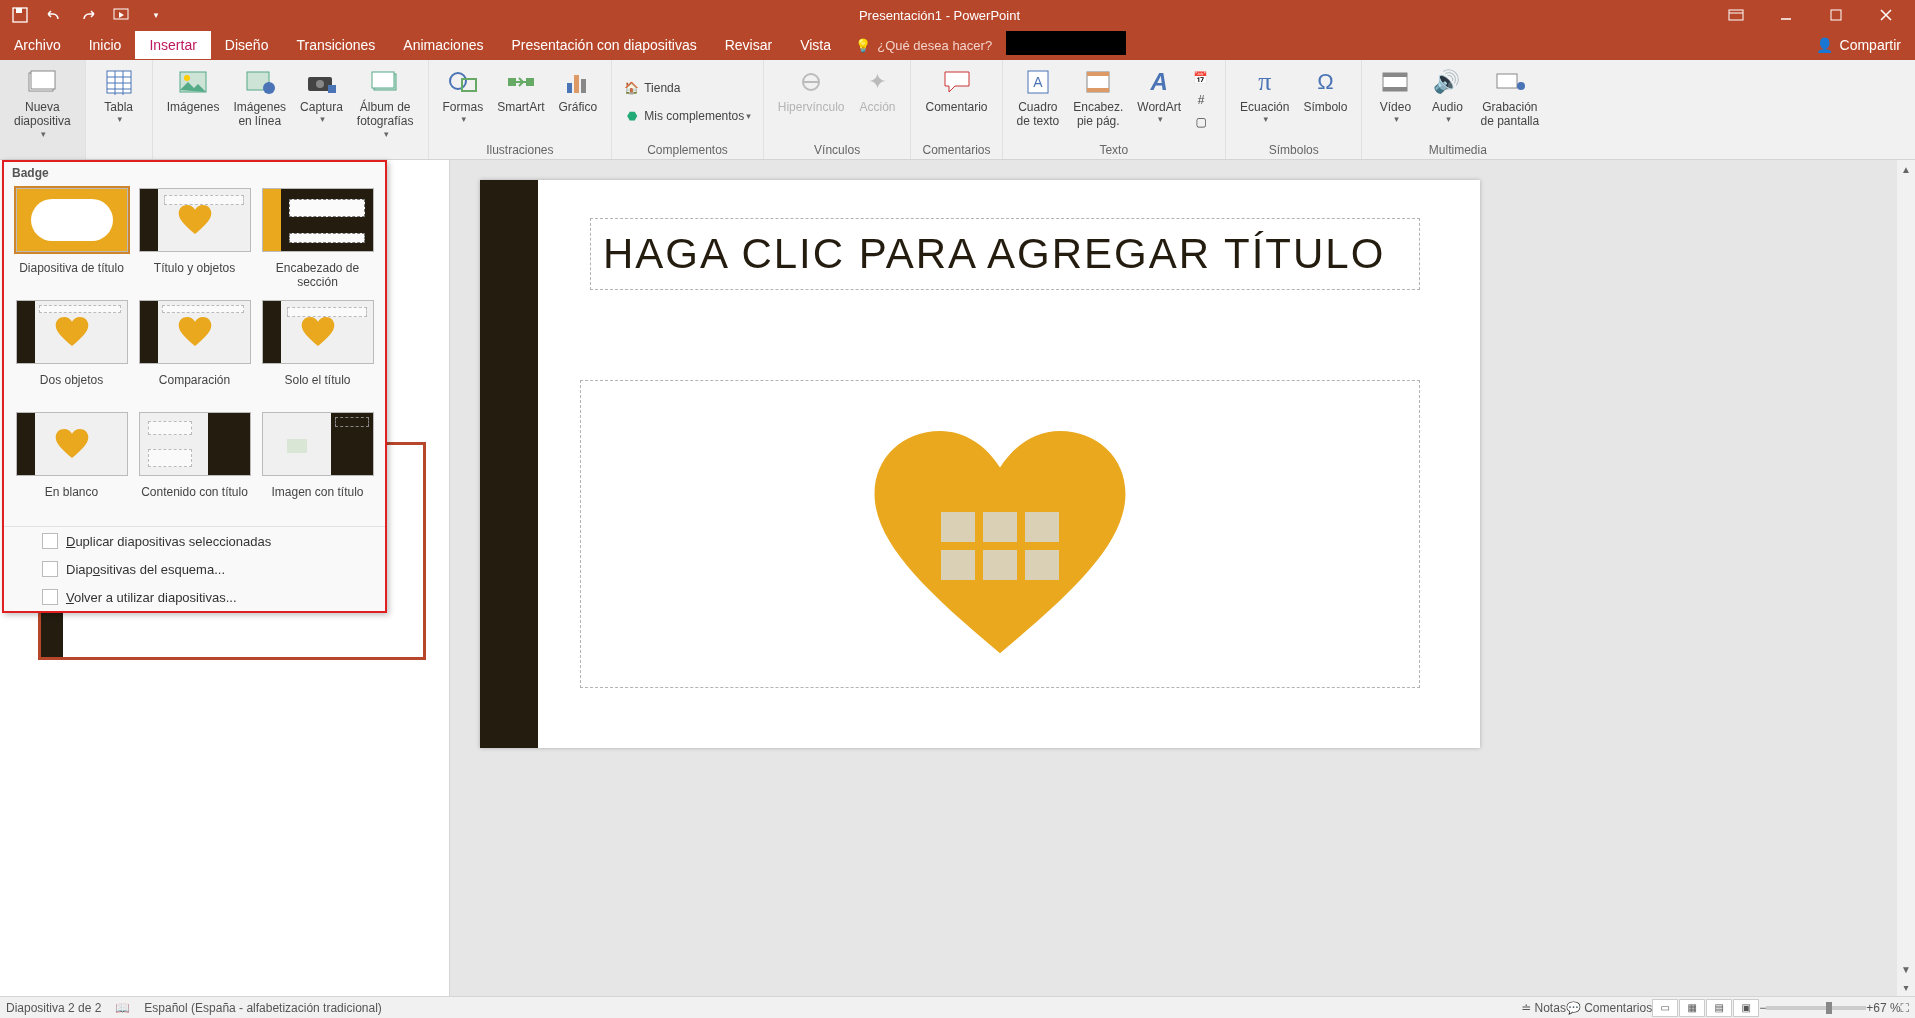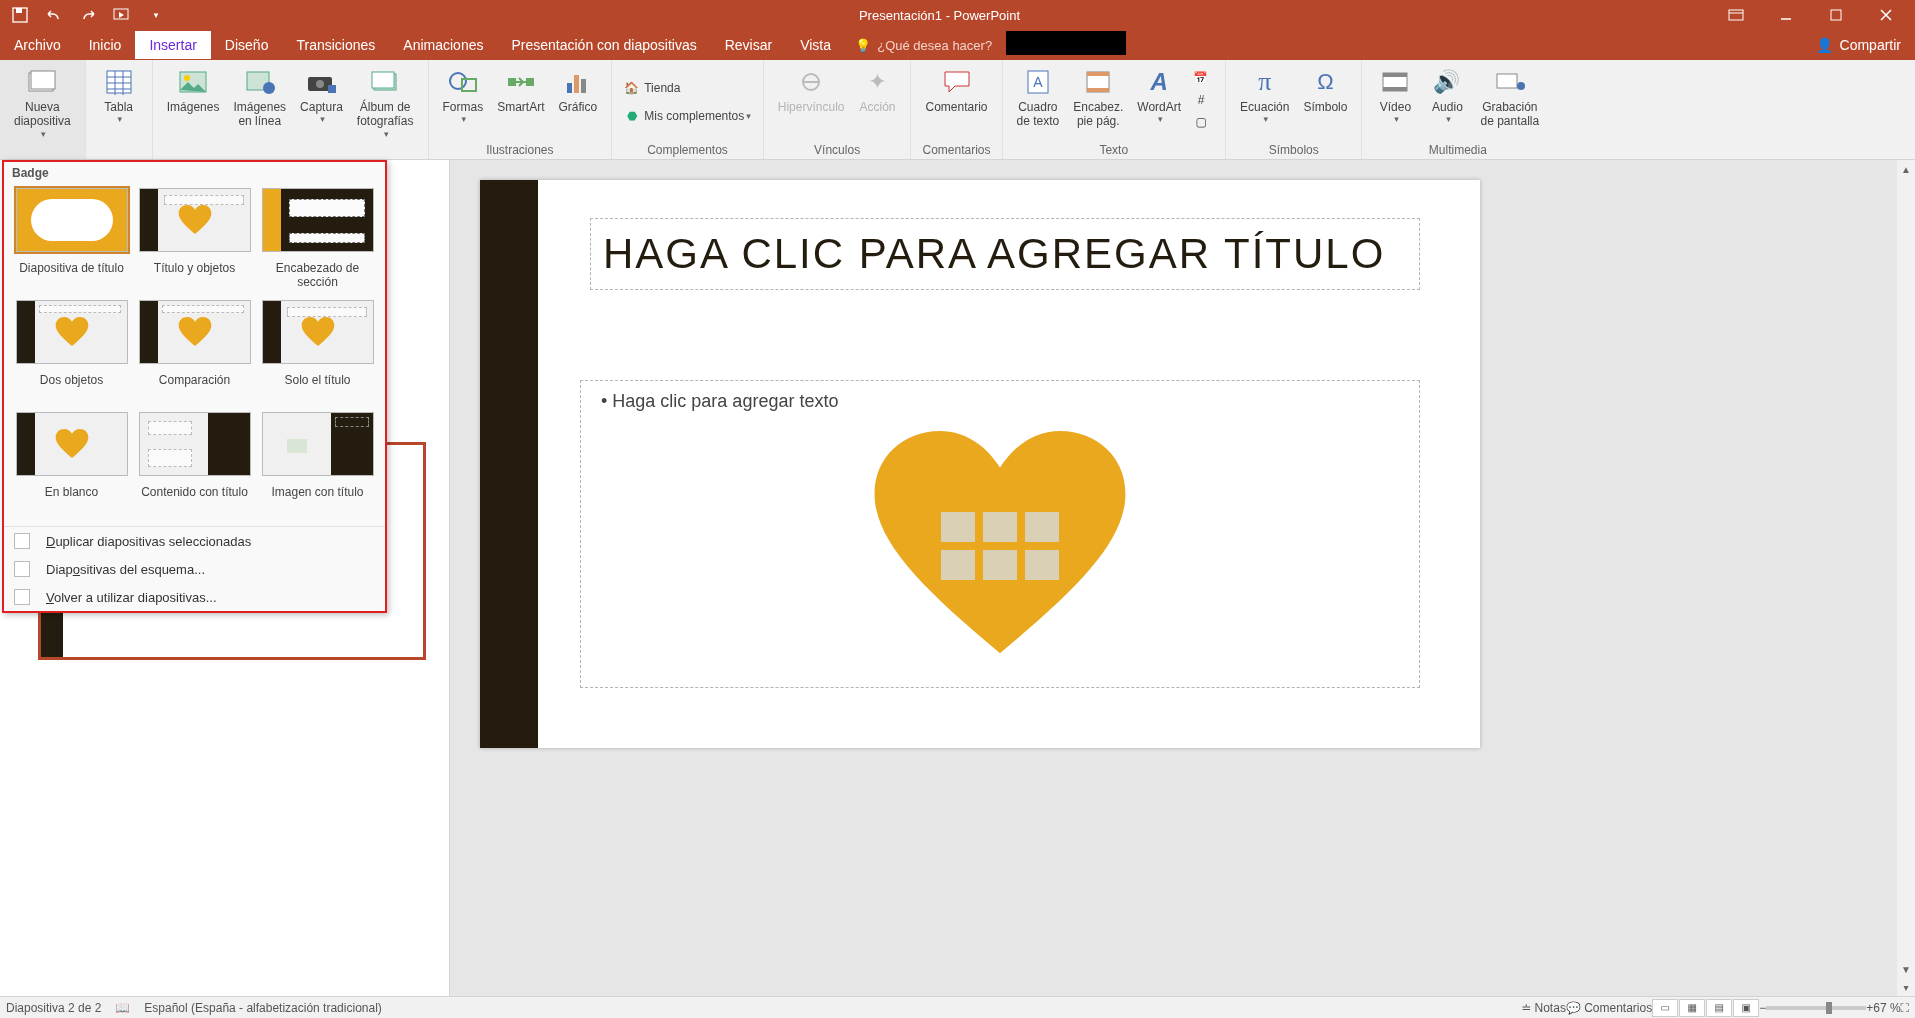--- a/index.html
+++ b/index.html
@@ -9,21 +9,21 @@
 .titlebar { height: 30px; background: #b7472a; display: flex; align-items: center; color: #fff; font-size: 12px; }
 .qat { display: flex; align-items: center; gap: 14px; padding-left: 10px; }
 .qat-btn { width: 20px; height: 20px; display: flex; align-items: center; justify-content: center; cursor: pointer; }
 .title-center { flex: 1; text-align: center; font-size: 13px; }
 .winctrls { display: flex; align-items: center; gap: 4px; padding-right: 6px; }
 .winctrl { width: 46px; height: 30px; display: flex; align-items: center; justify-content: center; cursor: pointer; }
 
 
 .tabs { height: 30px; background: #b7472a; display: flex; align-items: center; color: #fff; font-size: 14px; }
 .tab { padding: 6px 14px; cursor: pointer; }
-.tab.active { background: #fff; color: #6d28d9; }
+.tab.active { background: #fff; color: #be185d; }
 .tell-me { display: flex; align-items: center; gap: 6px; padding: 4px 10px; font-size: 13px; color: #f3d3cb; }
 .share { margin-left: auto; padding: 6px 14px; display: flex; align-items: center; gap: 6px; }
 .blackbox { width: 120px; height: 24px; background: #000; margin: 0 4px 4px 4px; }
 
 
 .ribbon { height: 100px; background: #f1f1f1; border-bottom: 1px solid #d4d4d4; display: flex; font-size: 12px; color: #444; }
 .ribbon-group { display: flex; flex-direction: column; padding: 4px 8px 2px 8px; border-right: 1px solid #e1e1e1; }
 .ribbon-group.highlighted { background: #e6e6e6; }
 .ribbon-row { display: flex; flex: 1; align-items: flex-start; gap: 2px; }
 .ribbon-btn { display: flex; flex-direction: column; align-items: center; justify-content: flex-start; padding: 2px 6px; cursor: pointer; text-align: center; line-height: 1.2; font-size: 12px; color: #444; min-width: 50px; }
@@ -66,21 +66,21 @@
 
 
 .gallery { position: absolute; top: 160px; left: 2px; width: 385px; background: #f9f9f9; border: 2px solid #e02020; box-shadow: 2px 2px 6px rgba(0,0,0,.25); z-index: 50; font-size: 12px; color: #333; }
 .gal-title { padding: 4px 1px 2px 8px; font-weight: 600; font-size: 12px; color: #555; }
 .gal-grid { display: grid; grid-template-columns: repeat(3, 1fr); gap: 4px 4px; padding: 4px 8px 8px 8px; }
 .gal-item { display: flex; flex-direction: column; align-items: center; cursor: pointer; padding: 2px; }
 .gal-item.selected .gal-thumb { outline: 2px solid #d0852b; }
 .gal-thumb { width: 112px; height: 64px; border: 1px solid #bbb; background: #f0f0f0; position: relative; overflow: hidden; }
 .gal-label { text-align: center; font-size: 12px; color: #444; margin-top: 10px; line-height: 1.15; min-height: 30px; }
 .gal-menu { border-top: 1px solid #e2e2e2; }
-.gal-menu-item { display: flex; align-items: center; gap: 16px; padding: 6px 10px; cursor: pointer; font-size: 13px; }
+.gal-menu-item { display: flex; align-items: center; gap: 8px; padding: 6px 10px; cursor: pointer; font-size: 13px; margin-left: 28px; }
 .gal-menu-ic { width: 16px; height: 16px; border: 1px solid #bbb; background: #fff; }
 .u { text-decoration: underline; }
 
 
 .th-amber { position: absolute; inset: 0; background: #eaa81f; }
 .th-amber .card { position: absolute; top: 10px; left: 14px; right: 14px; bottom: 10px; background: #fff; border-radius: 28px; }
 .th-split-l { position: absolute; left: 0; top: 0; bottom: 0; width: 18px; background: #231c0f; }
 .th-box { position: absolute; border: 1px dashed #bbb; background: #fafafa; }
 .th-heart { position: absolute; left: 50%; top: 50%; width: 34px; height: 30px; transform: translate(-50%,-50%); }
 </style>
@@ -422,21 +422,20 @@
 
   <div class="canvas-wrap">
     <div class="slide">
       <svg class="slide-wave" style="overflow:visible" width="70" height="568" viewBox="0 0 70 568" preserveAspectRatio="none">
         <path d="M0 0 H48 C60 70 40 110 52 180 C64 250 42 300 54 370 C66 440 44 490 54 568 H0 Z" fill="#231c0f"></path>
       </svg>
       <div class="ph ph-title">
         <span class="ph-title-text">HAGA CLIC PARA AGREGAR TÍTULO</span>
       </div>
       <div class="ph ph-body">
-        <div class="body-bullet">Haga clic para agregar texto</div>
         <svg style="position:absolute;left:50%;top:54%;transform:translate(-50%,-50%);" width="300" height="230" viewBox="0 0 100 88">
           <path class="heart" d="M50 85C20 60 2 42 2 24 2 10 13 0 27 0c10 0 18 6 23 14C55 6 63 0 73 0c14 0 25 10 25 24 0 18-18 36-48 61z"></path>
         </svg>
         <div style="position:absolute;left:50%;top:54%;transform:translate(-50%,-50%);display:grid;grid-template-columns:repeat(3,34px);grid-template-rows:repeat(2,30px);gap:8px;">
           <span style="background:#d9d0b5;"></span>
           <span style="background:#d9d0b5;"></span>
           <span style="background:#d9d0b5;"></span>
           <span style="background:#d9d0b5;"></span>
           <span style="background:#d9d0b5;"></span>
           <span style="background:#d9d0b5;"></span>

